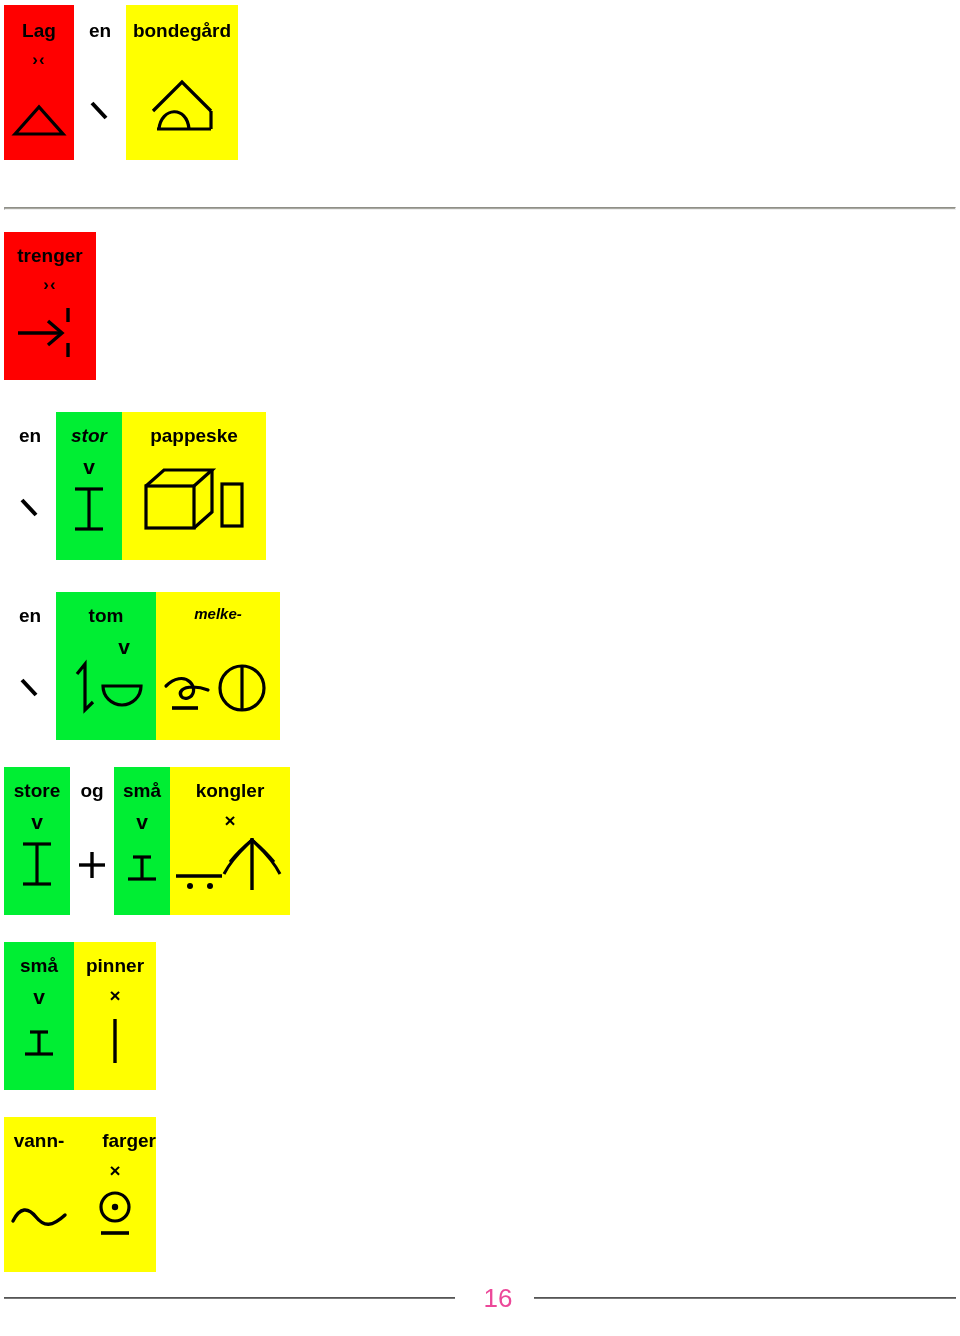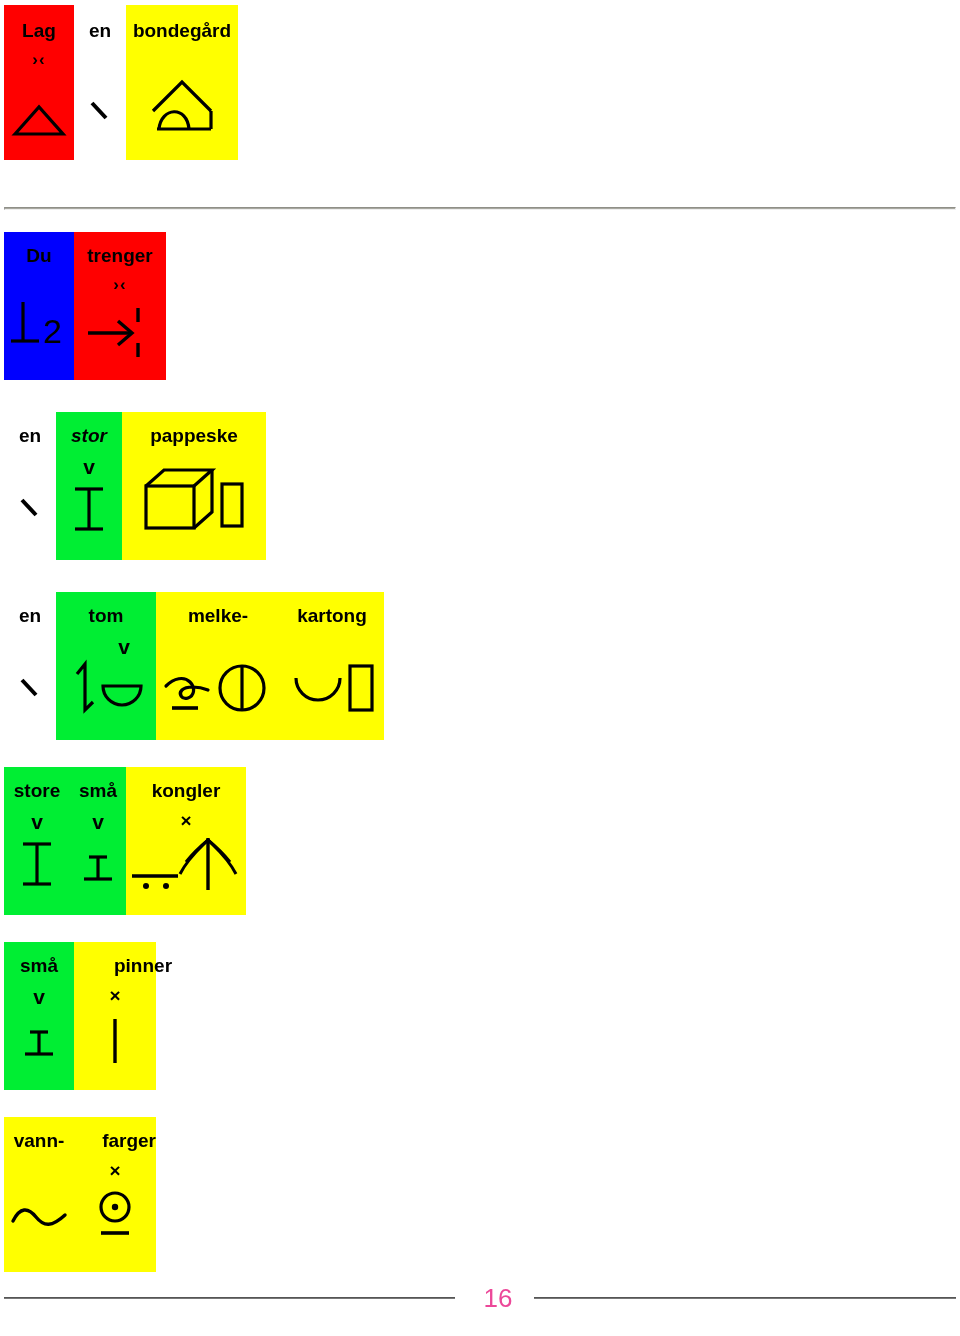--- a/index.html
+++ b/index.html
@@ -127,30 +127,20 @@
           <path d="M62 34 L62 52" fill="none" stroke="#000" stroke-width="3.2"></path>
           <path d="M10 52 C12 30 38 28 40 52" fill="none" stroke="#000" stroke-width="3.2"></path>
           <line x1="8" y1="52" x2="62" y2="52" stroke="#000" stroke-width="3.2"></line>
         </svg>
       </div>
     </div>
   </div>
 
   <div class="row r2">
 
-    <div class="cell bg-blue" style="width:70px;height:148px;">
-      <div class="word" style="top:14px;font-size:19px;color:#000;">Du</div>
-      <div class="glyph" style="top:62px;height:60px;">
-        <svg width="60" height="54" viewBox="0 0 60 54">
-          <line x1="14" y1="5" x2="14" y2="44" stroke="#000" stroke-width="3.2"></line>
-          <line x1="2" y1="44" x2="30" y2="44" stroke="#000" stroke-width="3.2"></line>
-          <text x="34" y="46" font-family="Liberation Sans, sans-serif" font-size="34" fill="#000">2</text>
-        </svg>
-      </div>
-    </div>
 
     <div class="cell bg-red" style="width:92px;height:148px;">
       <div class="word" style="top:14px;font-size:19px;">trenger</div>
       <div class="word" style="top:44px;font-size:17px;letter-spacing:1px;">›‹</div>
       <div class="glyph" style="top:70px;height:58px;">
         <svg width="76" height="56" viewBox="0 0 76 56">
           <line x1="6" y1="30" x2="48" y2="30" stroke="#000" stroke-width="3.4"></line>
           <path d="M36 18 L50 30 L36 42" fill="none" stroke="#000" stroke-width="3.4" stroke-linejoin="miter" stroke-linecap="butt"></path>
           <line x1="56" y1="5" x2="56" y2="19" stroke="#000" stroke-width="3.4"></line>
           <line x1="56" y1="40" x2="56" y2="54" stroke="#000" stroke-width="3.4"></line>
@@ -211,58 +201,58 @@
       <div class="word" style="top:44px;font-size:21px;padding-left:18px;">v</div>
       <div class="glyph" style="top:66px;height:62px;">
         <svg width="86" height="58" viewBox="0 0 86 58">
           <path d="M14 14 L22 4 L22 50 L30 42" fill="none" stroke="#000" stroke-width="3.2" stroke-linejoin="miter"></path>
           <path d="M40 26 L78 26 A19 19 0 0 1 40 26 Z" fill="none" stroke="#000" stroke-width="3.2"></path>
         </svg>
       </div>
     </div>
 
     <div class="cell bg-yellow" style="width:124px;height:148px;">
-      <div class="word" style="top:14px;font-size:19px;">melke-</div>
+      <div class="word" style="top:14px;font-size:15px;font-style:italic;">melke-</div>
       <div class="glyph" style="top:66px;height:62px;">
         <svg width="108" height="58" viewBox="0 0 108 58">
 
           <path d="M2 26 C10 18 20 16 26 22 C32 28 30 36 24 38 C18 40 14 34 18 30 C22 26 34 26 44 30" fill="none" stroke="#000" stroke-width="3.2" stroke-linecap="round"></path>
           <line x1="8" y1="48" x2="34" y2="48" stroke="#000" stroke-width="3.6"></line>
 
           <circle cx="78" cy="28" r="22" fill="none" stroke="#000" stroke-width="3.2"></circle>
           <line x1="78" y1="6" x2="78" y2="50" stroke="#000" stroke-width="3.2"></line>
         </svg>
       </div>
     </div>
 
-    <div class="cell bg-yellow" style="width:104px;height:148px;">
-      <div class="word" style="top:14px;font-size:19px;">kartong</div>
-      <div class="glyph" style="top:66px;height:62px;">
-        <svg width="88" height="58" viewBox="0 0 88 58">
-          <path d="M8 18 A22 22 0 0 0 52 18" fill="none" stroke="#000" stroke-width="3.2"></path>
-          <rect x="62" y="6" width="22" height="44" fill="none" stroke="#000" stroke-width="3.2"></rect>
-        </svg>
-      </div>
-    </div>
   </div>
 
   <div class="row r5">
 
     <div class="cell bg-green" style="width:66px;height:148px;">
       <div class="word" style="top:14px;font-size:19px;">store</div>
       <div class="word" style="top:44px;font-size:21px;">v</div>
       <div class="glyph" style="top:68px;height:58px;">
         <svg width="44" height="52" viewBox="0 0 44 52">
           <line x1="8" y1="6" x2="36" y2="6" stroke="#000" stroke-width="3.2"></line>
           <line x1="22" y1="6" x2="22" y2="46" stroke="#000" stroke-width="3.2"></line>
           <line x1="8" y1="46" x2="36" y2="46" stroke="#000" stroke-width="3.2"></line>
         </svg>
       </div>
     </div>
 
+    <div class="cell bg-none" style="width:44px;height:148px;">
+      <div class="word" style="top:14px;font-size:19px;">og</div>
+      <div class="glyph" style="top:80px;height:36px;">
+        <svg width="32" height="32" viewBox="0 0 32 32">
+          <line x1="3" y1="16" x2="29" y2="16" stroke="#000" stroke-width="3.4"></line>
+          <line x1="16" y1="3" x2="16" y2="29" stroke="#000" stroke-width="3.4"></line>
+        </svg>
+      </div>
+    </div>
 
     <div class="cell bg-green" style="width:56px;height:148px;">
       <div class="word" style="top:14px;font-size:19px;">små</div>
       <div class="word" style="top:44px;font-size:21px;">v</div>
       <div class="glyph" style="top:78px;height:48px;">
         <svg width="44" height="40" viewBox="0 0 44 40">
           <line x1="13" y1="8" x2="31" y2="8" stroke="#000" stroke-width="3.2"></line>
           <line x1="22" y1="8" x2="22" y2="30" stroke="#000" stroke-width="3.2"></line>
           <line x1="8" y1="30" x2="36" y2="30" stroke="#000" stroke-width="3.2"></line>
         </svg>
@@ -297,21 +287,21 @@
       <div class="glyph" style="top:78px;height:48px;">
         <svg width="44" height="40" viewBox="0 0 44 40">
           <line x1="13" y1="8" x2="31" y2="8" stroke="#000" stroke-width="3.2"></line>
           <line x1="22" y1="8" x2="22" y2="30" stroke="#000" stroke-width="3.2"></line>
           <line x1="8" y1="30" x2="36" y2="30" stroke="#000" stroke-width="3.2"></line>
         </svg>
       </div>
     </div>
 
     <div class="cell bg-yellow" style="width:82px;height:148px;">
-      <div class="word" style="top:14px;font-size:19px;padding-left:28px;">pinner</div>
+      <div class="word" style="top:14px;font-size:19px;">pinner</div>
       <div class="word" style="top:44px;font-size:19px;font-weight:bold;">×</div>
       <div class="glyph" style="top:72px;height:54px;">
         <svg width="24" height="50" viewBox="0 0 24 50">
           <line x1="12" y1="3" x2="12" y2="47" stroke="#000" stroke-width="3.4"></line>
         </svg>
       </div>
     </div>
   </div>
 
   <div class="row r7">

